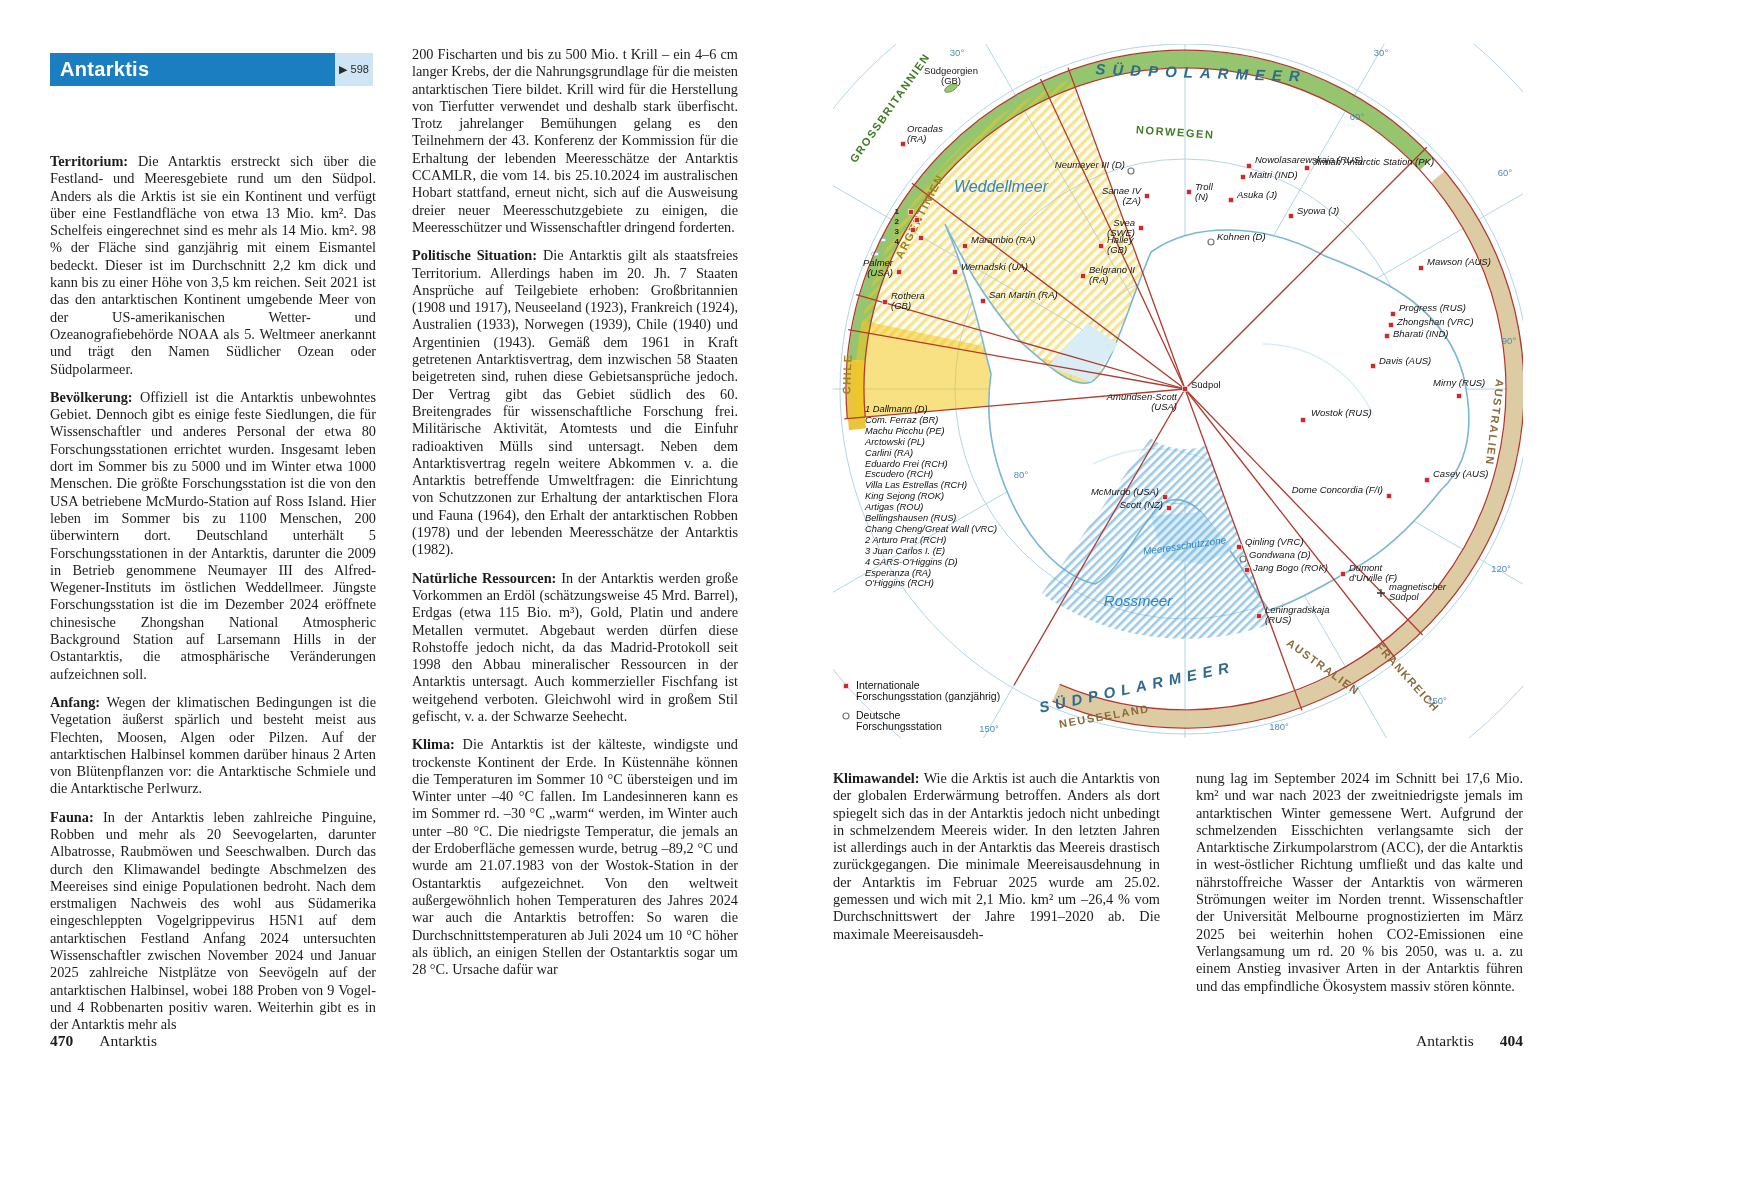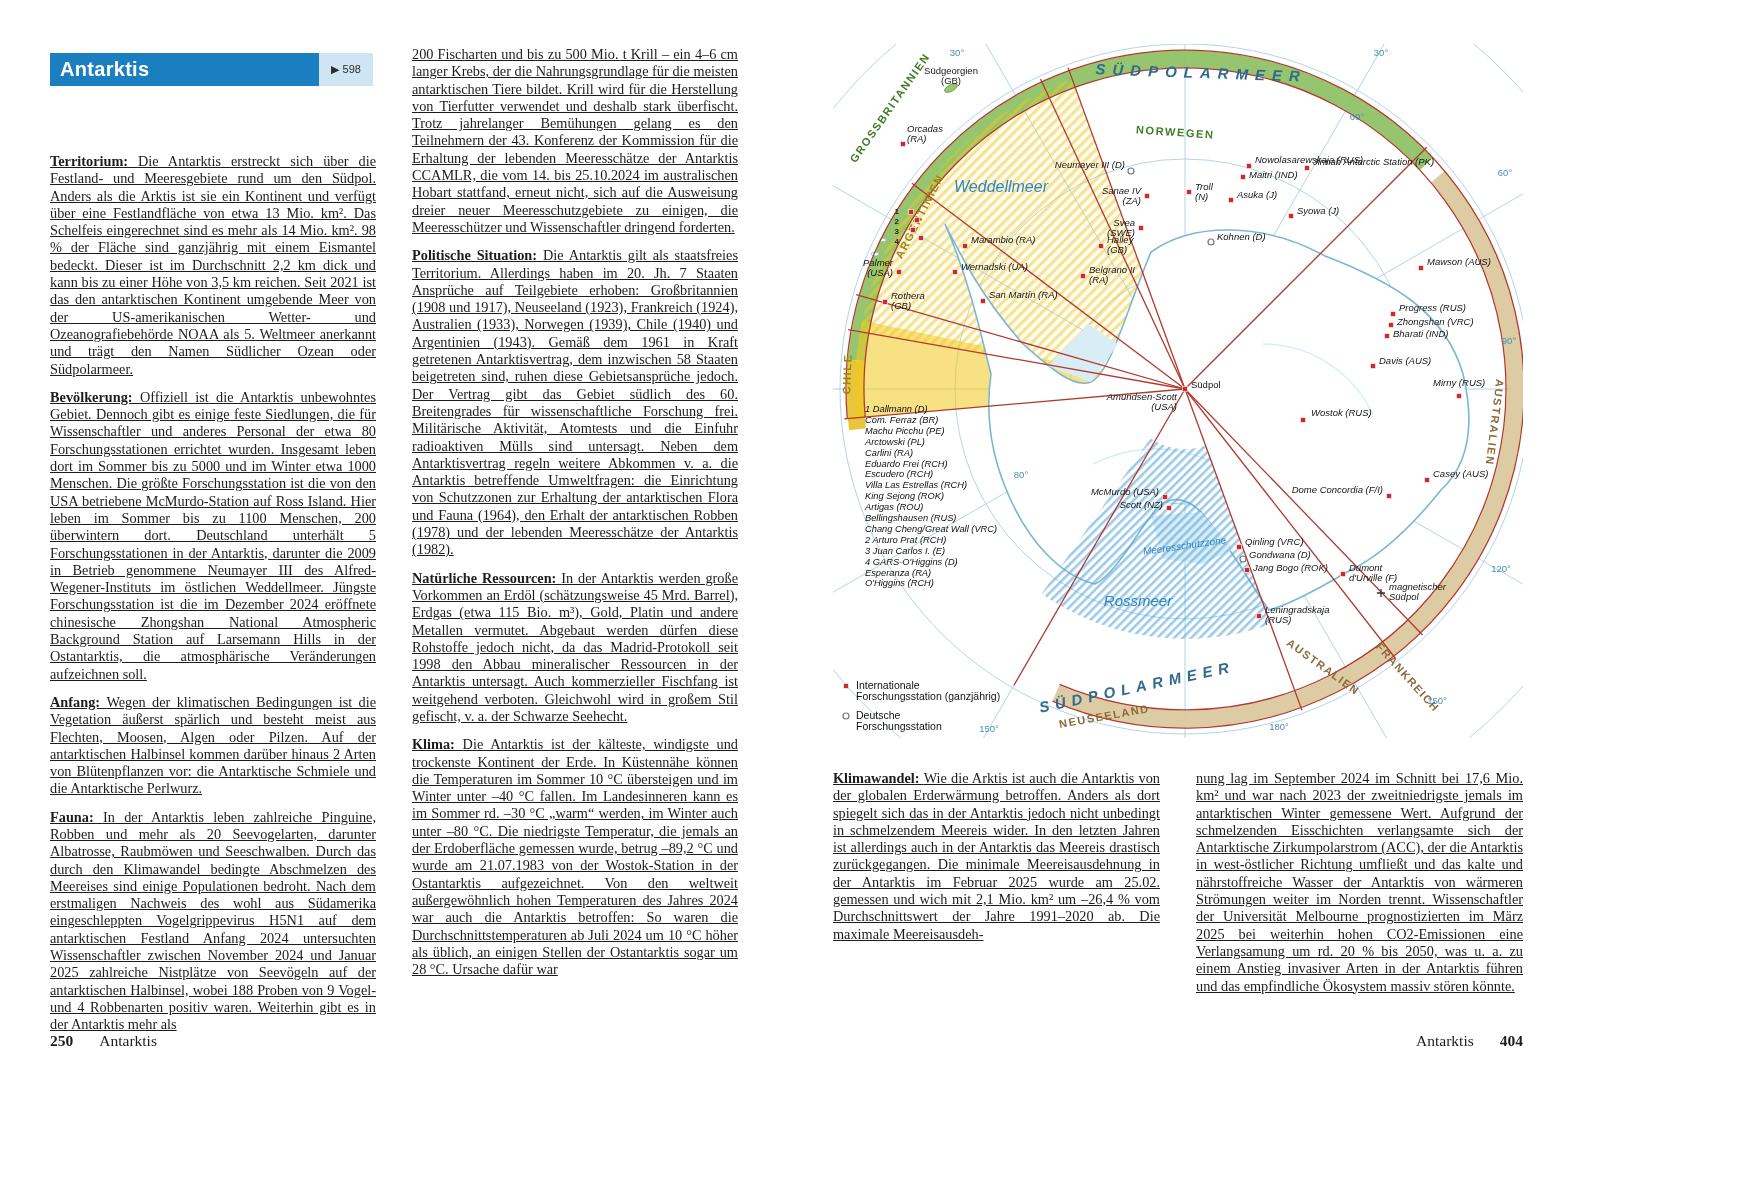--- a/index.html
+++ b/index.html
@@ -3,24 +3,24 @@
 <meta charset="utf-8">
 <style>
   html,body{margin:0;padding:0;background:#ffffff;}
   .sheet{position:relative;width:1745px;height:1200px;background:#fff;overflow:hidden;
          font-family:"Liberation Serif",serif;color:#1c1c1c;}
   
   .banner{position:absolute;left:50px;top:53px;width:323px;height:33px;display:flex;}
   .banner-main{flex:1;background:#1b7ec0;color:#fff;display:flex;align-items:center;
                padding-left:10px;font-family:"Liberation Sans",sans-serif;
                font-weight:bold;font-size:20px;letter-spacing:.3px;}
-  .banner-ref{width:54px;background:#cfe5f4;color:#2b2b2b;display:flex;align-items:center;
+  .banner-ref{width:38px;background:#cfe5f4;color:#2b2b2b;display:flex;align-items:center;
               justify-content:center;font-family:"Liberation Sans",sans-serif;font-size:11px;}
   
-  .col{position:absolute;width:326px;text-align:justify;font-size:14.3px;line-height:17.3px;text-decoration:underline;}
+  .col{position:absolute;width:326px;text-align:justify;font-size:14.3px;line-height:17.3px;}
   #col1{left:50px;top:129px;margin-top:24px;}
   #col2{left:412px;top:46px;}
   #col3{left:833px;top:770px;width:327px;}
   #col4{left:1196px;top:770px;width:327px;}
   .para{margin:0 0 11px 0;}
   .lead{font-weight:bold;}
   
   .footer{position:absolute;top:1032px;font-size:15.5px;}
   .footer .num{font-weight:bold;}
   #footer-left{left:50px;}
@@ -279,19 +279,19 @@
           <text x="23" y="645" class="legend-text"><tspan x="23" dy="0">Internationale</tspan></text>
           <text x="23" y="656" class="legend-text"><tspan x="23" dy="0">Forschungsstation (ganzjährig)</tspan></text>
           <circle cx="13" cy="672" r="3" fill="#fff" stroke="#777" stroke-width="1.2"></circle>
           <text x="23" y="675" class="legend-text"><tspan x="23" dy="0">Deutsche</tspan></text>
           <text x="23" y="686" class="legend-text"><tspan x="23" dy="0">Forschungsstation</tspan></text>
         </g>
     </svg>
   </div>
 
   <div class="footer" id="footer-left">
-    <span class="num">250</span><span class="lbl">Antarktis</span>
+    <span class="num">470</span><span class="lbl">Antarktis</span>
   </div>
   <div class="footer" id="footer-right">
     <span class="lbl">Antarktis</span><span class="num">404</span>
   </div>
 
 </div>
 
 </body></html>

